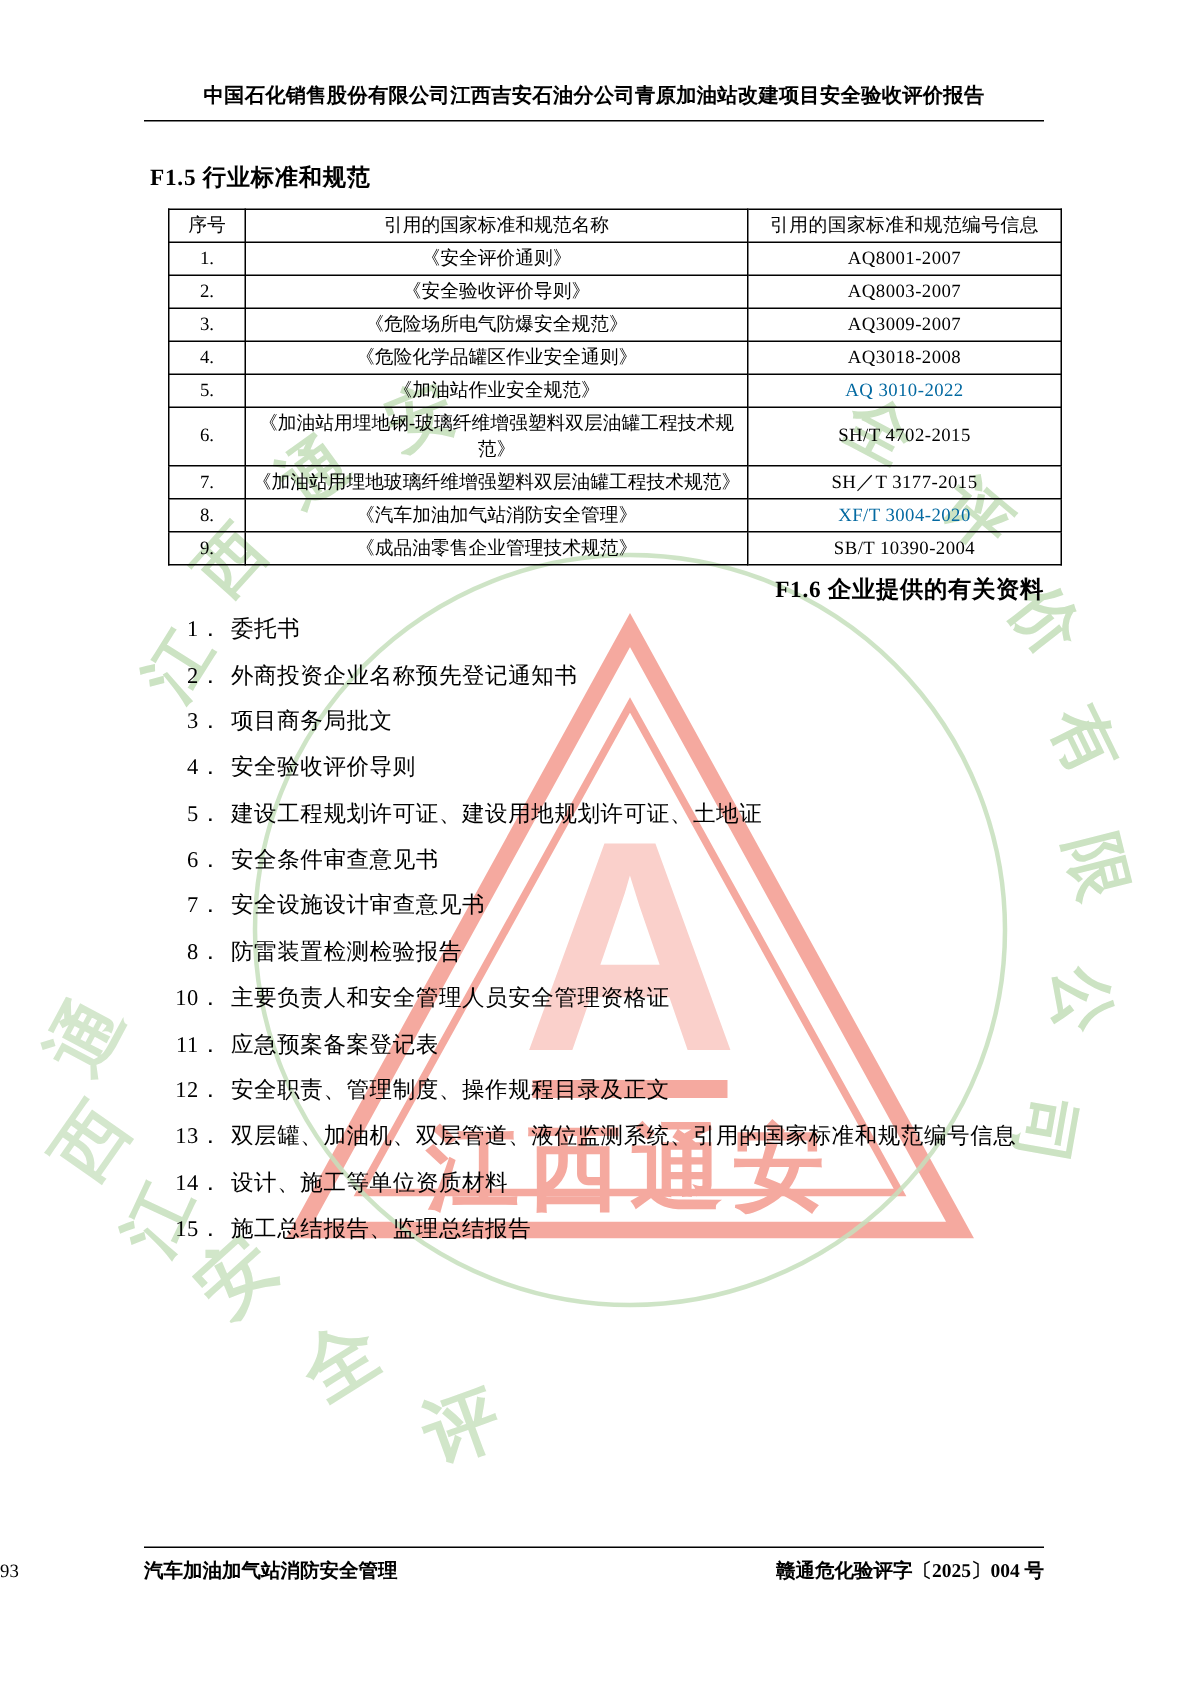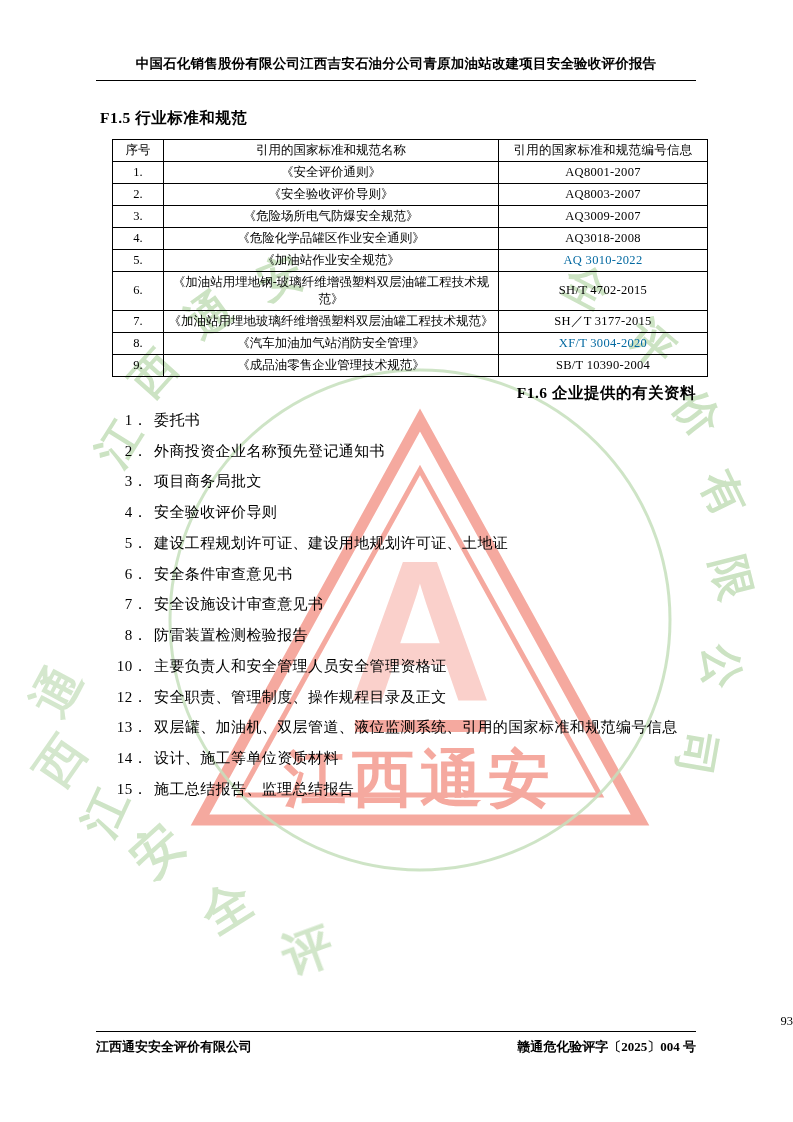--- a/index.html
+++ b/index.html
@@ -137,22 +137,22 @@
     text-indent: 0;
   }
   ol.doc-list li.wrap .idx {
     width: 58px;
   }
 
   
   .page-number {
     position: absolute;
     left: 0; right: 0;
-    top: 1014px;
-    text-align: right;
+    top: 1040px;
+    text-align: left;
     font-size: 12.5px;
     z-index: 10;
   }
   .footer-rule {
     position: absolute;
     left: 96px;
     top: 1031px;
     width: 600px;
     border-bottom: 1.6px solid #000;
     z-index: 10;
@@ -286,27 +286,28 @@
     <ol class="doc-list">
       <li><span class="idx">1．</span><span>委托书</span></li>
       <li><span class="idx">2．</span><span>外商投资企业名称预先登记通知书</span></li>
       <li><span class="idx">3．</span><span>项目商务局批文</span></li>
       <li><span class="idx">4．</span><span>安全验收评价导则</span></li>
       <li><span class="idx">5．</span><span>建设工程规划许可证、建设用地规划许可证、土地证</span></li>
       <li><span class="idx">6．</span><span>安全条件审查意见书</span></li>
       <li><span class="idx">7．</span><span>安全设施设计审查意见书</span></li>
       <li><span class="idx">8．</span><span>防雷装置检测检验报告</span></li>
       <li><span class="idx">10．</span><span>主要负责人和安全管理人员安全管理资格证</span></li>
+      <li><span class="idx">11．</span><span>应急预案备案登记表</span></li>
       <li><span class="idx">12．</span><span>安全职责、管理制度、操作规程目录及正文</span></li>
       <li class="wrap"><span class="idx">13．</span><span>双层罐、加油机、双层管道、液位监测系统、引用的国家标准和规范编号信息</span></li>
       <li><span class="idx">14．</span><span>设计、施工等单位资质材料</span></li>
       <li><span class="idx">15．</span><span>施工总结报告、监理总结报告</span></li>
     </ol>
   </div>
 
   <div class="page-number">93</div>
   <div class="footer-rule"></div>
   <div class="footer">
-    <span>江西通安安全评价有限公司</span>
+    <span>汽车加油加气站消防安全管理</span>
     <span>赣通危化验评字〔2025〕004 号</span>
   </div>
 
 </div>
 
 </body></html>

